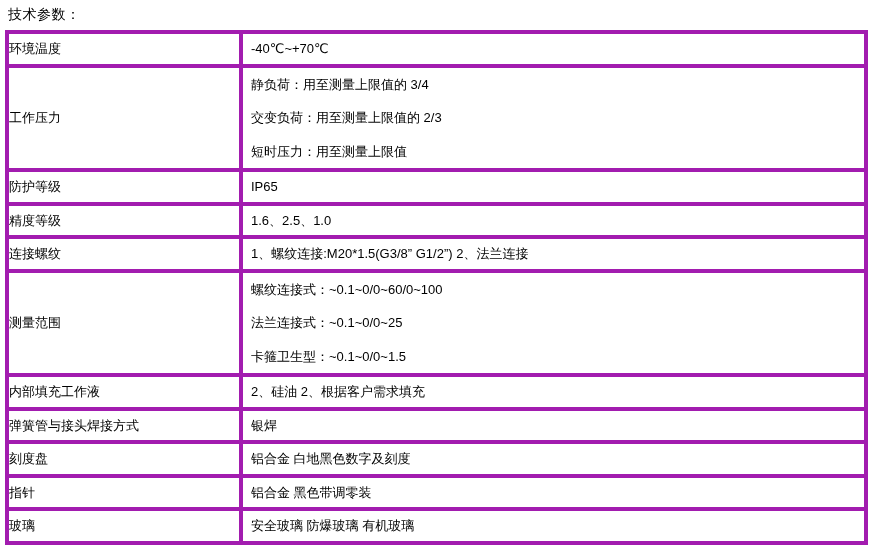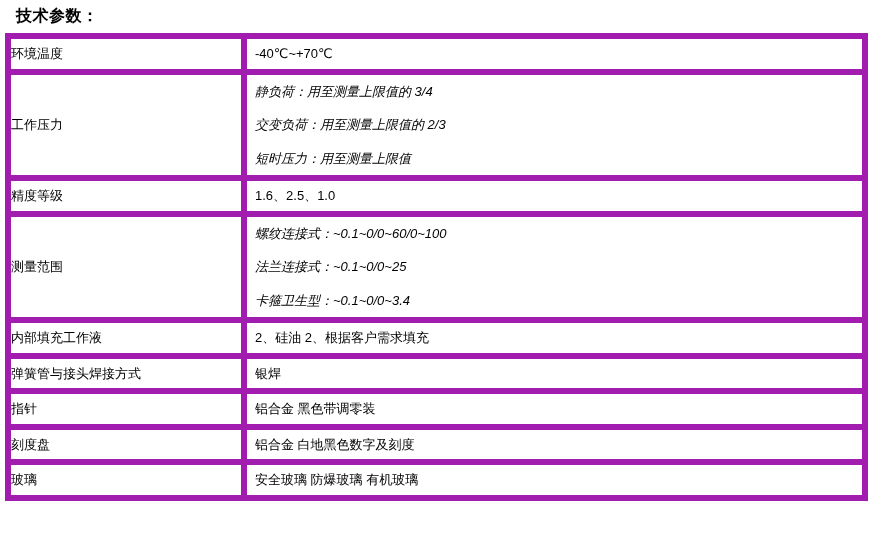--- a/index.html
+++ b/index.html
@@ -15,33 +15,33 @@
     overflow: hidden;
   }
   .page {
     width: 873px;
     height: 560px;
     position: relative;
     box-sizing: border-box;
     padding: 0;
   }
   .doc-title {
-    font-size: 16px;
-    font-weight: bold;
-    padding: 6px 0 6px 16px;
+    font-size: 14px;
+    font-weight: normal;
+    padding: 6px 0 6px 8px;
     letter-spacing: 0.5px;
   }
   table.spec-table {
     border-collapse: collapse;
     width: 863px;
     margin-left: 5px;
     table-layout: fixed;
   }
   table.spec-table td {
-    border: 6px solid #a21caf;
+    border: 4px solid #a21caf;
     vertical-align: middle;
     font-size: 13px;
     padding: 0;
   }
   td.label-cell {
     width: 230px;
     padding: 5px 0 5px 10px;
     line-height: 1.5;
   }
   td.value-cell {
@@ -54,21 +54,20 @@
     white-space: nowrap;
     overflow: hidden;
     text-overflow: ellipsis;
   }
   .value-line + .value-line {
     padding-top: 6px;
   }
   .multi .value-line {
     padding-top: 7px;
     padding-bottom: 7px;
-    font-style: italic;
   }
 </style>
 </head>
 <body>
 
 <div class="page">
 
   <div class="doc-title">技术参数：</div>
 
   <table class="spec-table">
@@ -84,63 +83,75 @@
 
       <tr>
         <td class="label-cell">工作压力</td>
         <td class="value-cell multi">
           <div class="value-line">静负荷：用至测量上限值的 3/4</div>
           <div class="value-line">交变负荷：用至测量上限值的 2/3</div>
           <div class="value-line">短时压力：用至测量上限值</div>
         </td>
       </tr>
 
+      <tr>
+        <td class="label-cell">防护等级</td>
+        <td class="value-cell">
+          <div class="value-line">IP65</div>
+        </td>
+      </tr>
 
       <tr>
         <td class="label-cell">精度等级</td>
         <td class="value-cell">
           <div class="value-line">1.6、2.5、1.0</div>
         </td>
       </tr>
 
+      <tr>
+        <td class="label-cell">连接螺纹</td>
+        <td class="value-cell">
+          <div class="value-line">1、螺纹连接:M20*1.5(G3/8” G1/2”) 2、法兰连接</div>
+        </td>
+      </tr>
 
       <tr>
         <td class="label-cell">测量范围</td>
         <td class="value-cell multi">
           <div class="value-line">螺纹连接式：~0.1~0/0~60/0~100</div>
           <div class="value-line">法兰连接式：~0.1~0/0~25</div>
-          <div class="value-line">卡箍卫生型：~0.1~0/0~3.4</div>
+          <div class="value-line">卡箍卫生型：~0.1~0/0~1.5</div>
         </td>
       </tr>
 
       <tr>
         <td class="label-cell">内部填充工作液</td>
         <td class="value-cell">
           <div class="value-line">2、硅油 2、根据客户需求填充</div>
         </td>
       </tr>
 
       <tr>
         <td class="label-cell">弹簧管与接头焊接方式</td>
         <td class="value-cell">
           <div class="value-line">银焊</div>
         </td>
       </tr>
 
       <tr>
-        <td class="label-cell">指针</td>
+        <td class="label-cell">刻度盘</td>
         <td class="value-cell">
-          <div class="value-line">铝合金  黑色带调零装</div>
+          <div class="value-line">铝合金  白地黑色数字及刻度</div>
         </td>
       </tr>
 
       <tr>
-        <td class="label-cell">刻度盘</td>
+        <td class="label-cell">指针</td>
         <td class="value-cell">
-          <div class="value-line">铝合金  白地黑色数字及刻度</div>
+          <div class="value-line">铝合金  黑色带调零装</div>
         </td>
       </tr>
 
 
       <tr>
         <td class="label-cell">玻璃</td>
         <td class="value-cell">
           <div class="value-line">安全玻璃  防爆玻璃  有机玻璃</div>
         </td>
       </tr>

